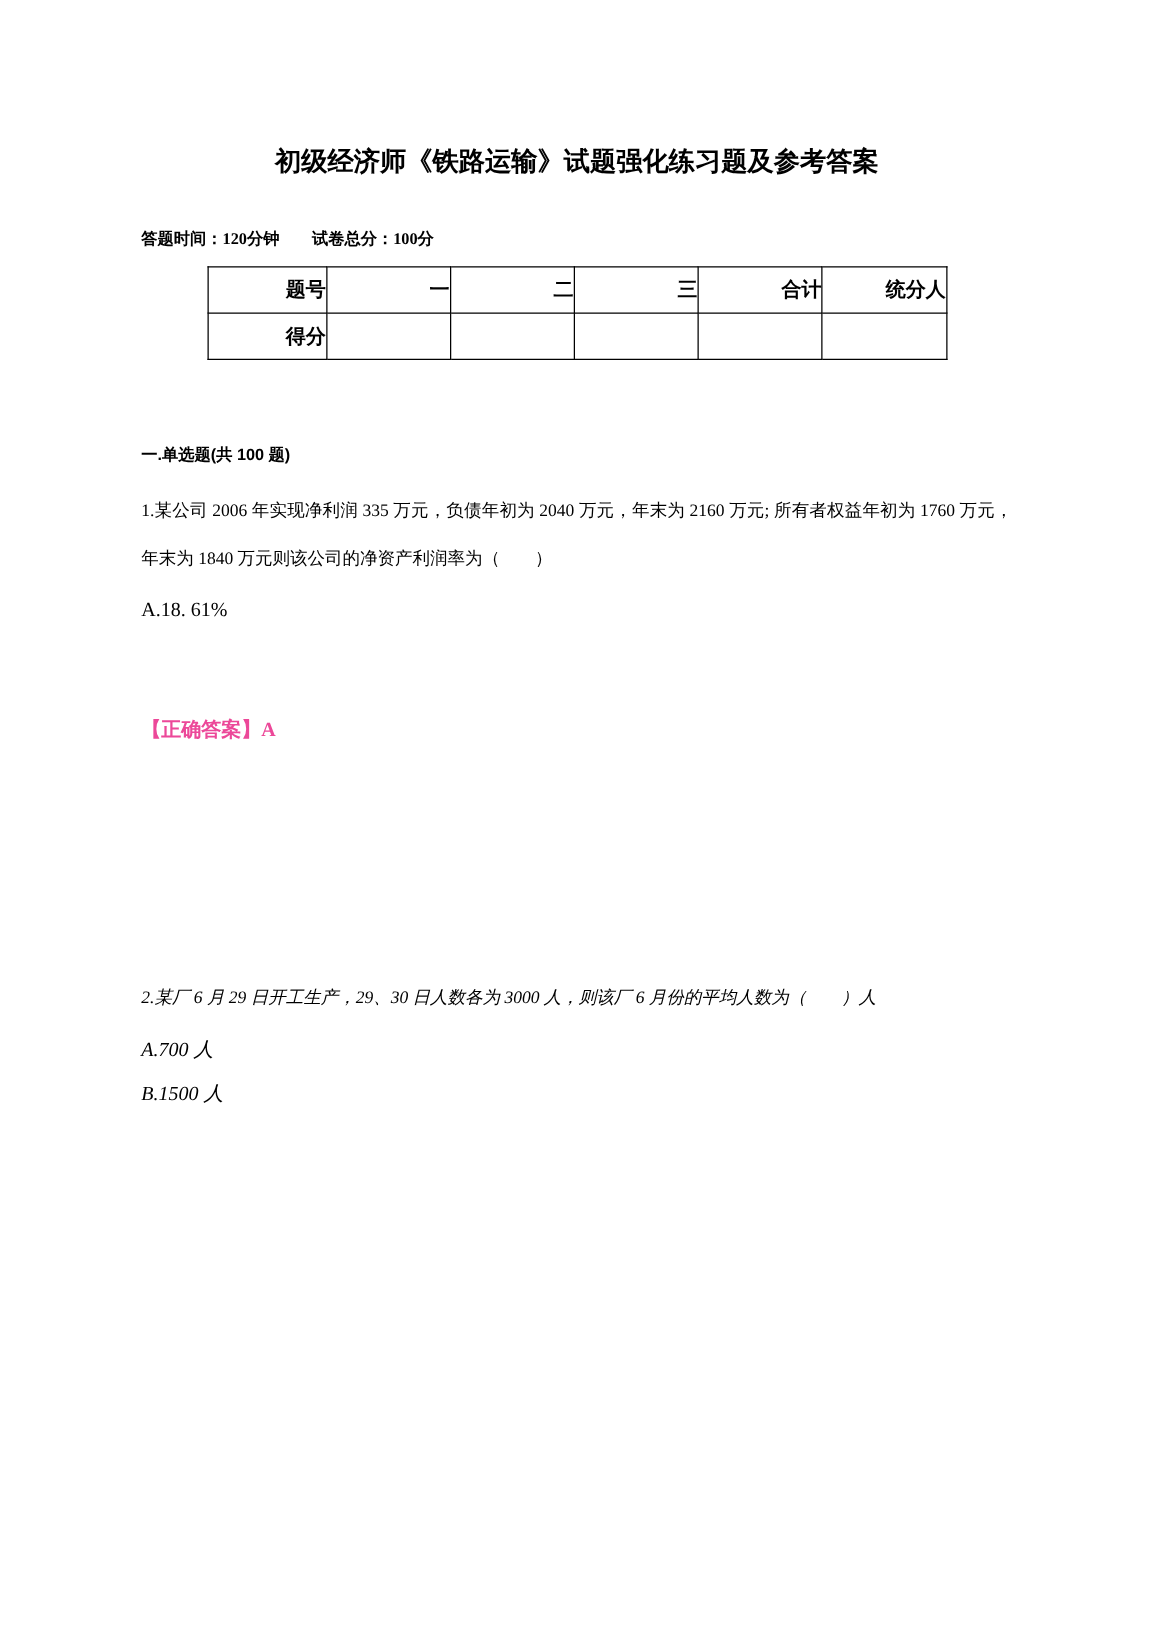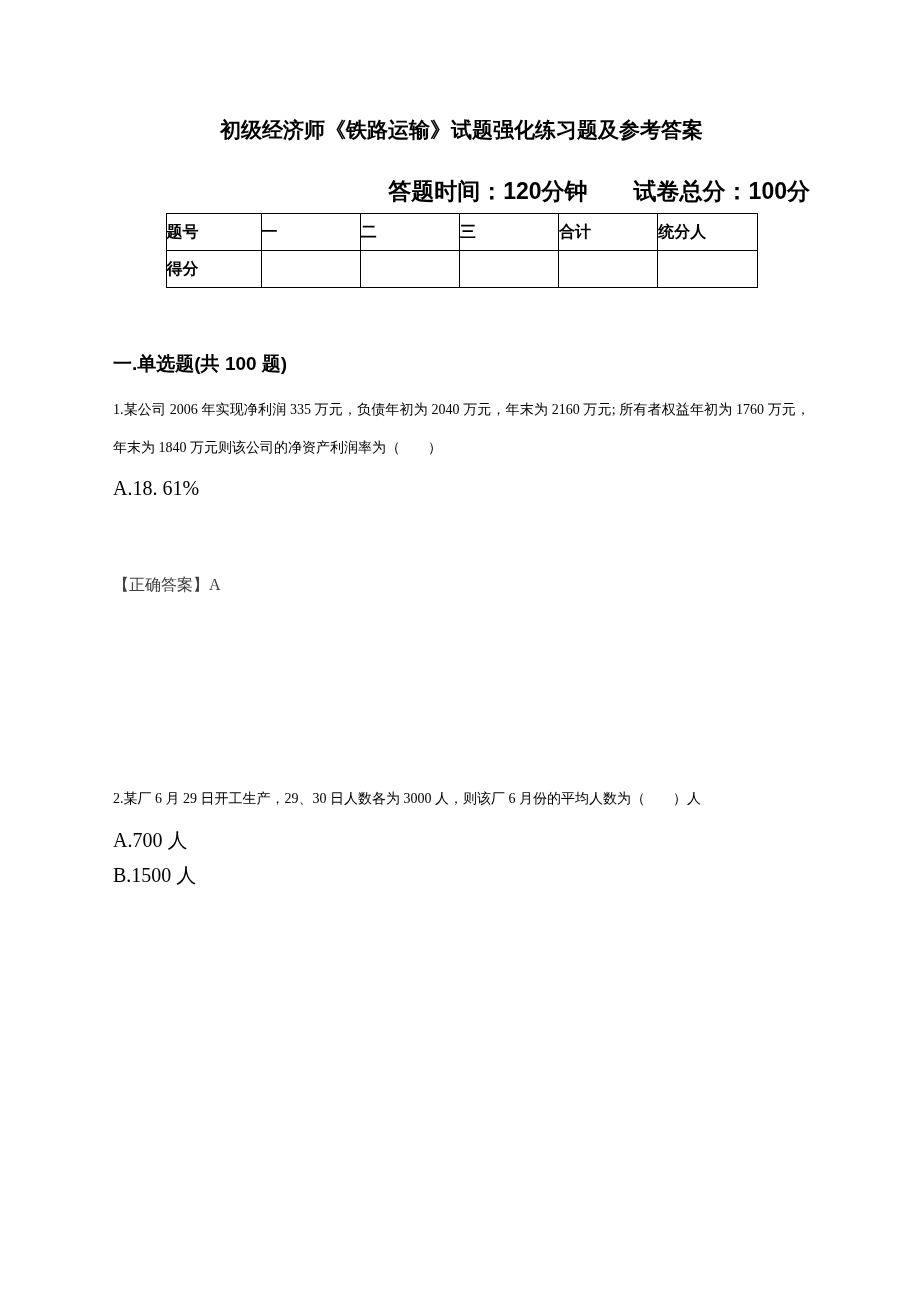--- a/index.html
+++ b/index.html
@@ -13,64 +13,64 @@
     padding:112px 110px 12px 113px;
     color:#000;
     font-family:"Liberation Serif","DejaVu Serif",serif;
   }
   .title {
     text-align:center;
     font-family:"Liberation Sans","DejaVu Sans",sans-serif;
     font-size:21px; font-weight:bold; line-height:28px;
   }
   .subtitle {
-    text-align:right;
+    text-align:left;
     margin-top:36px;
-    font-family:Liberation Sans, sans-serif;
-    font-size:23px; font-weight:bold; line-height:22px;
+    font-family:Liberation Serif, serif;
+    font-size:13px; font-weight:bold; line-height:22px;
     white-space:pre;
   }
   .score-table {
     border-collapse:collapse;
     table-layout:fixed;
     width:592px;
     margin:11px auto 0;
     font-family:"Liberation Sans","DejaVu Sans",sans-serif;
     font-size:16px; font-weight:bold;
   }
   .score-table td {
     border:1px solid #000;
     height:37px;
-    text-align:left;
+    text-align:right;
     vertical-align:middle;
   }
   .col-first { width:95px; }
   .section-heading {
     margin-top:62px;
     font-family:"Liberation Sans","DejaVu Sans",sans-serif;
-    font-size:19px; font-weight:bold; line-height:27px;
+    font-size:13px; font-weight:bold; line-height:27px;
   }
   .q-stem {
     margin-top:14px;
     font-size:14px;
     line-height:38px;
     text-align:justify;
   }
   .options { margin-top:4px; }
   .option {
-    font-size:20px;
+    font-size:16px;
     line-height:35px;
   }
   .answer-line {
     margin-top:68px;
     font-size:16px;
     line-height:22px;
     color:#ff0000;
   }
-  .q2 { margin-top:184px; }
+  .q2 { margin-top:184px;font-style:italic; }
   .q2 .options { margin-top:5px; }
 </style>
 </head>
 <body>
 
 <div class="doc">
 
   <div class="title">初级经济师《铁路运输》试题强化练习题及参考答案</div>
 
   <div class="subtitle">答题时间：120分钟　　试卷总分：100分</div>
@@ -104,21 +104,21 @@
     </tbody>
   </table>
 
   <div class="section-heading">一.单选题(共 100 题)</div>
 
   <div class="question">
     <div class="q-stem">1.某公司 2006 年实现净利润 335 万元，负债年初为 2040 万元，年末为 2160 万元; 所有者权益年初为 1760 万元，年末为 1840 万元则该公司的净资产利润率为（　　）</div>
     <div class="options">
       <div class="option">A.18. 61%</div>
     </div>
-    <div class="answer-line" style="color: #404040;"><span>【正确答案】</span><span>A</span></div>
+    <div class="answer-line" style="color: #ec4899; font-weight: bold;"><span>【正确答案】</span><span>A</span></div>
   </div>
 
   <div class="question q2">
     <div class="q-stem">2.某厂 6 月 29 日开工生产，29、30 日人数各为 3000 人，则该厂 6 月份的平均人数为（　　）人</div>
     <div class="options">
       <div class="option">A.700 人</div>
       <div class="option">B.1500 人</div>
     </div>
   </div>
 

